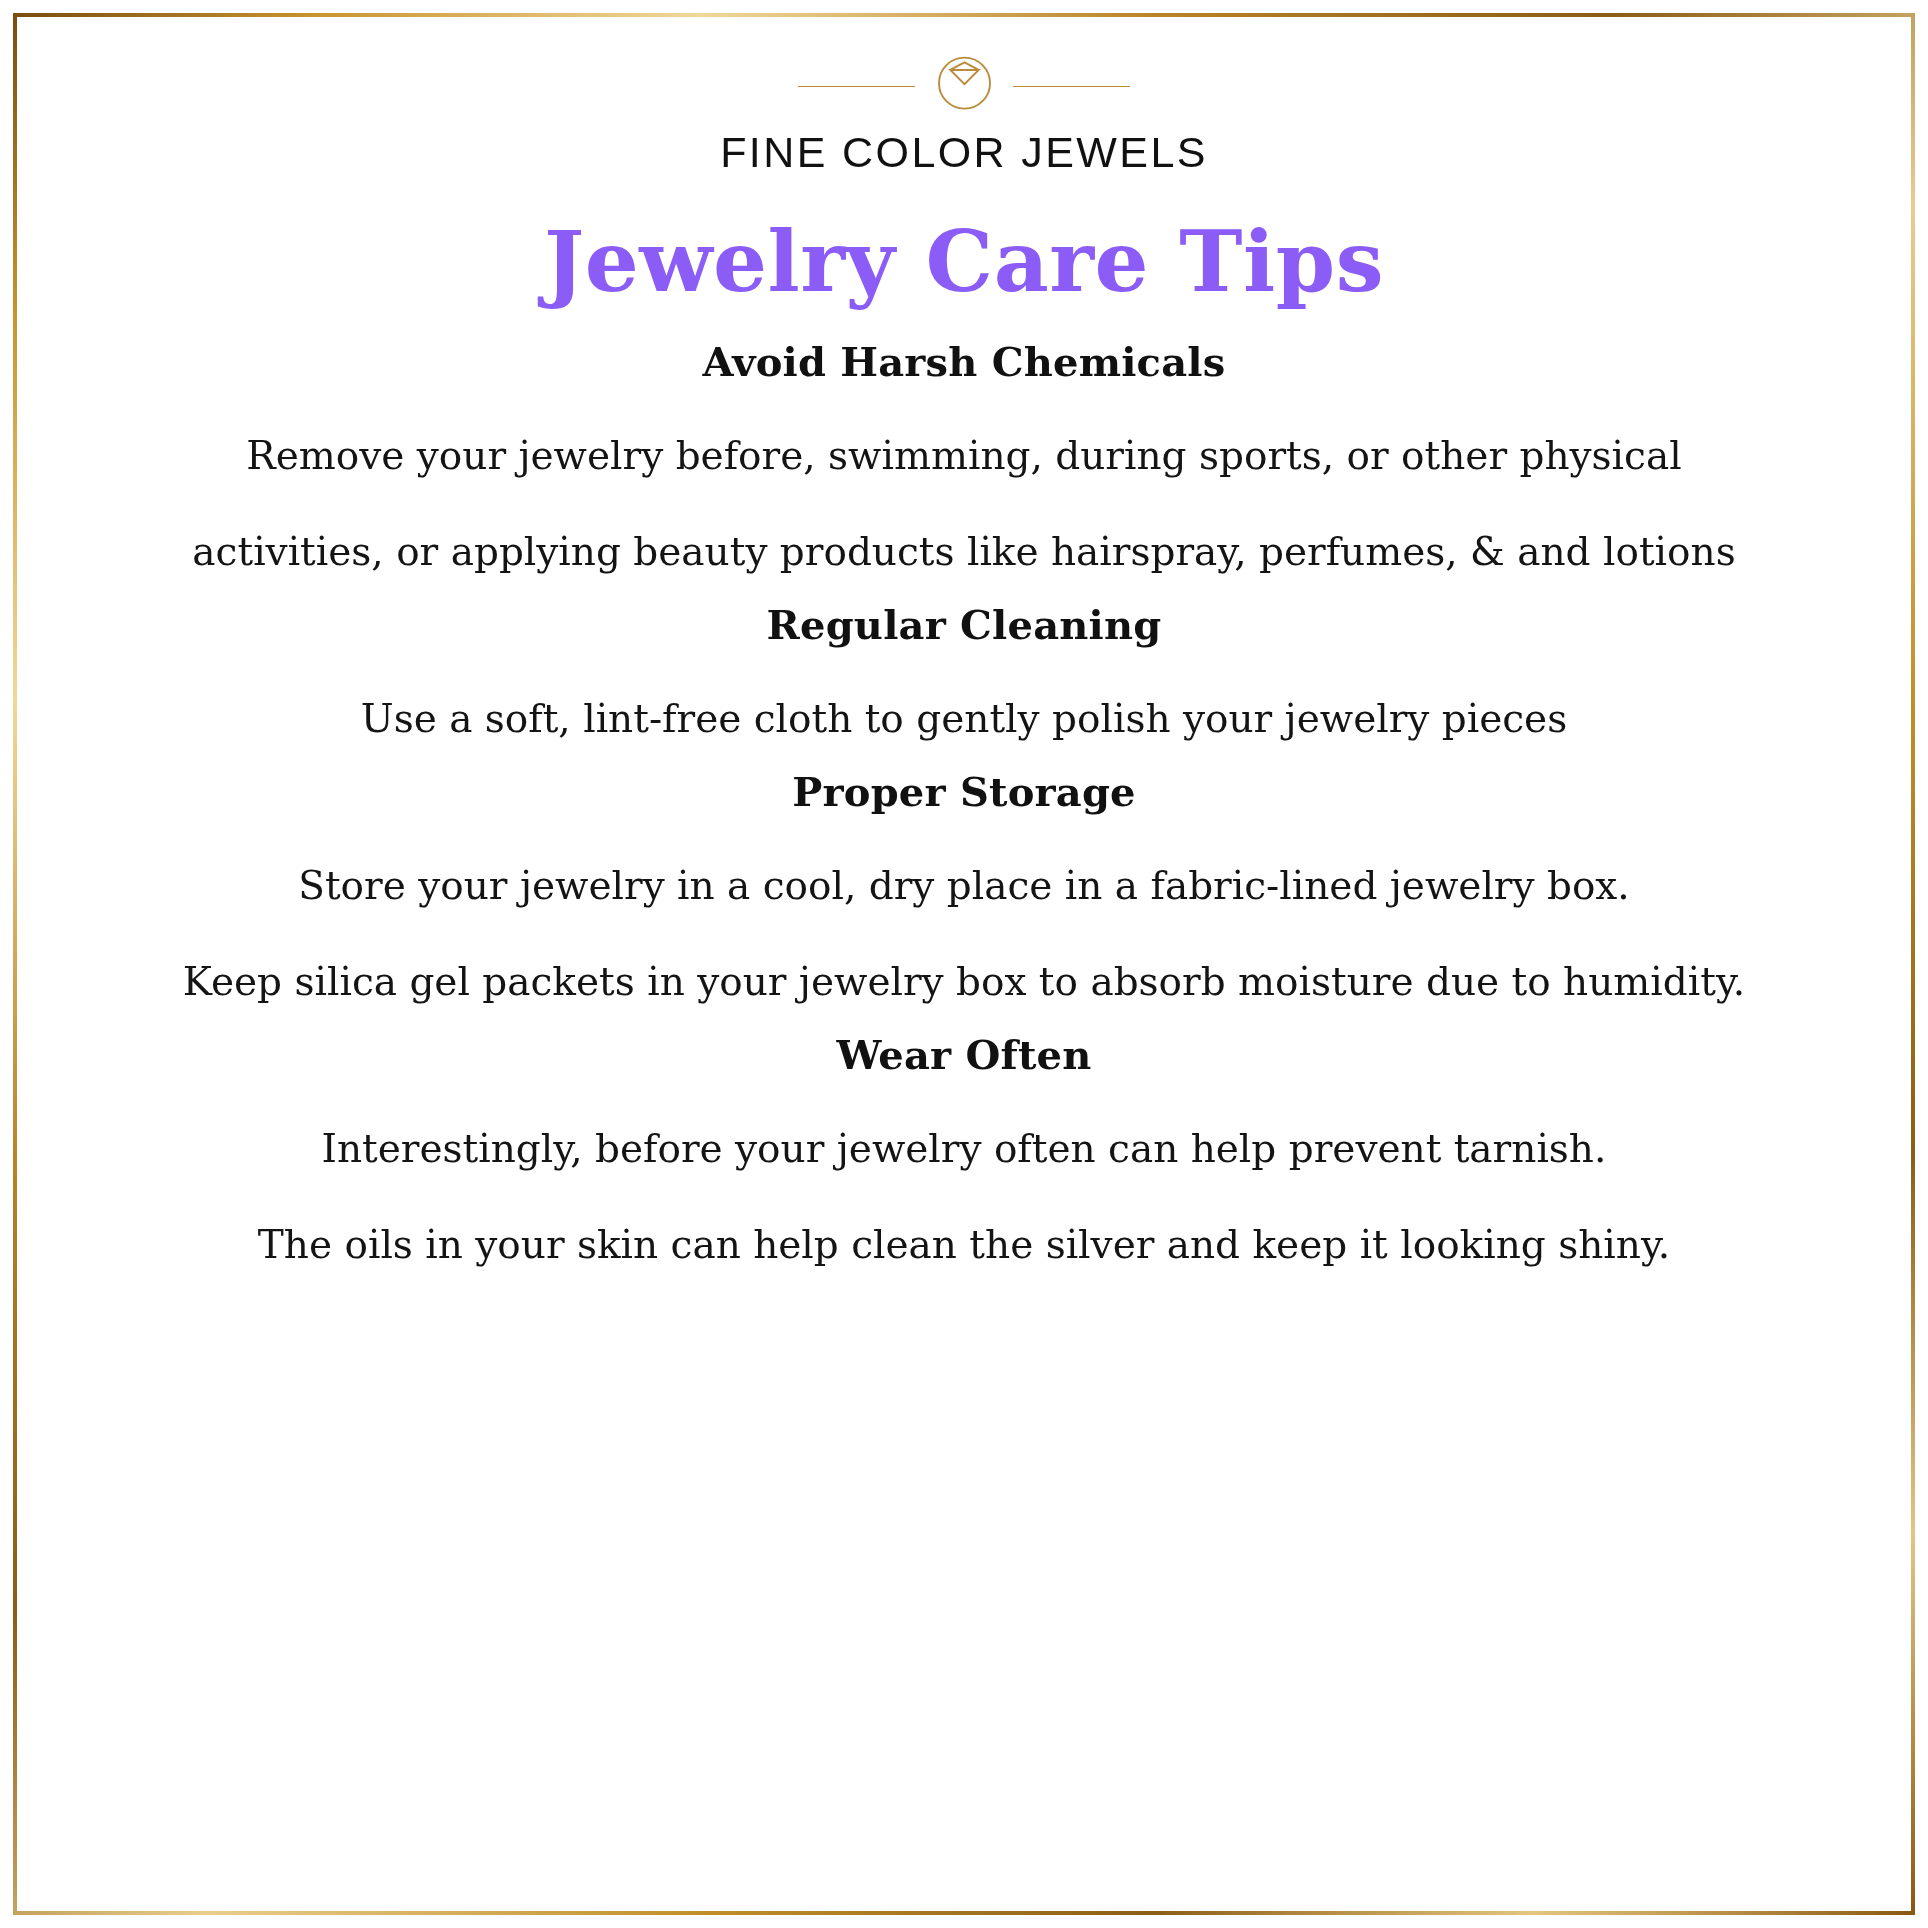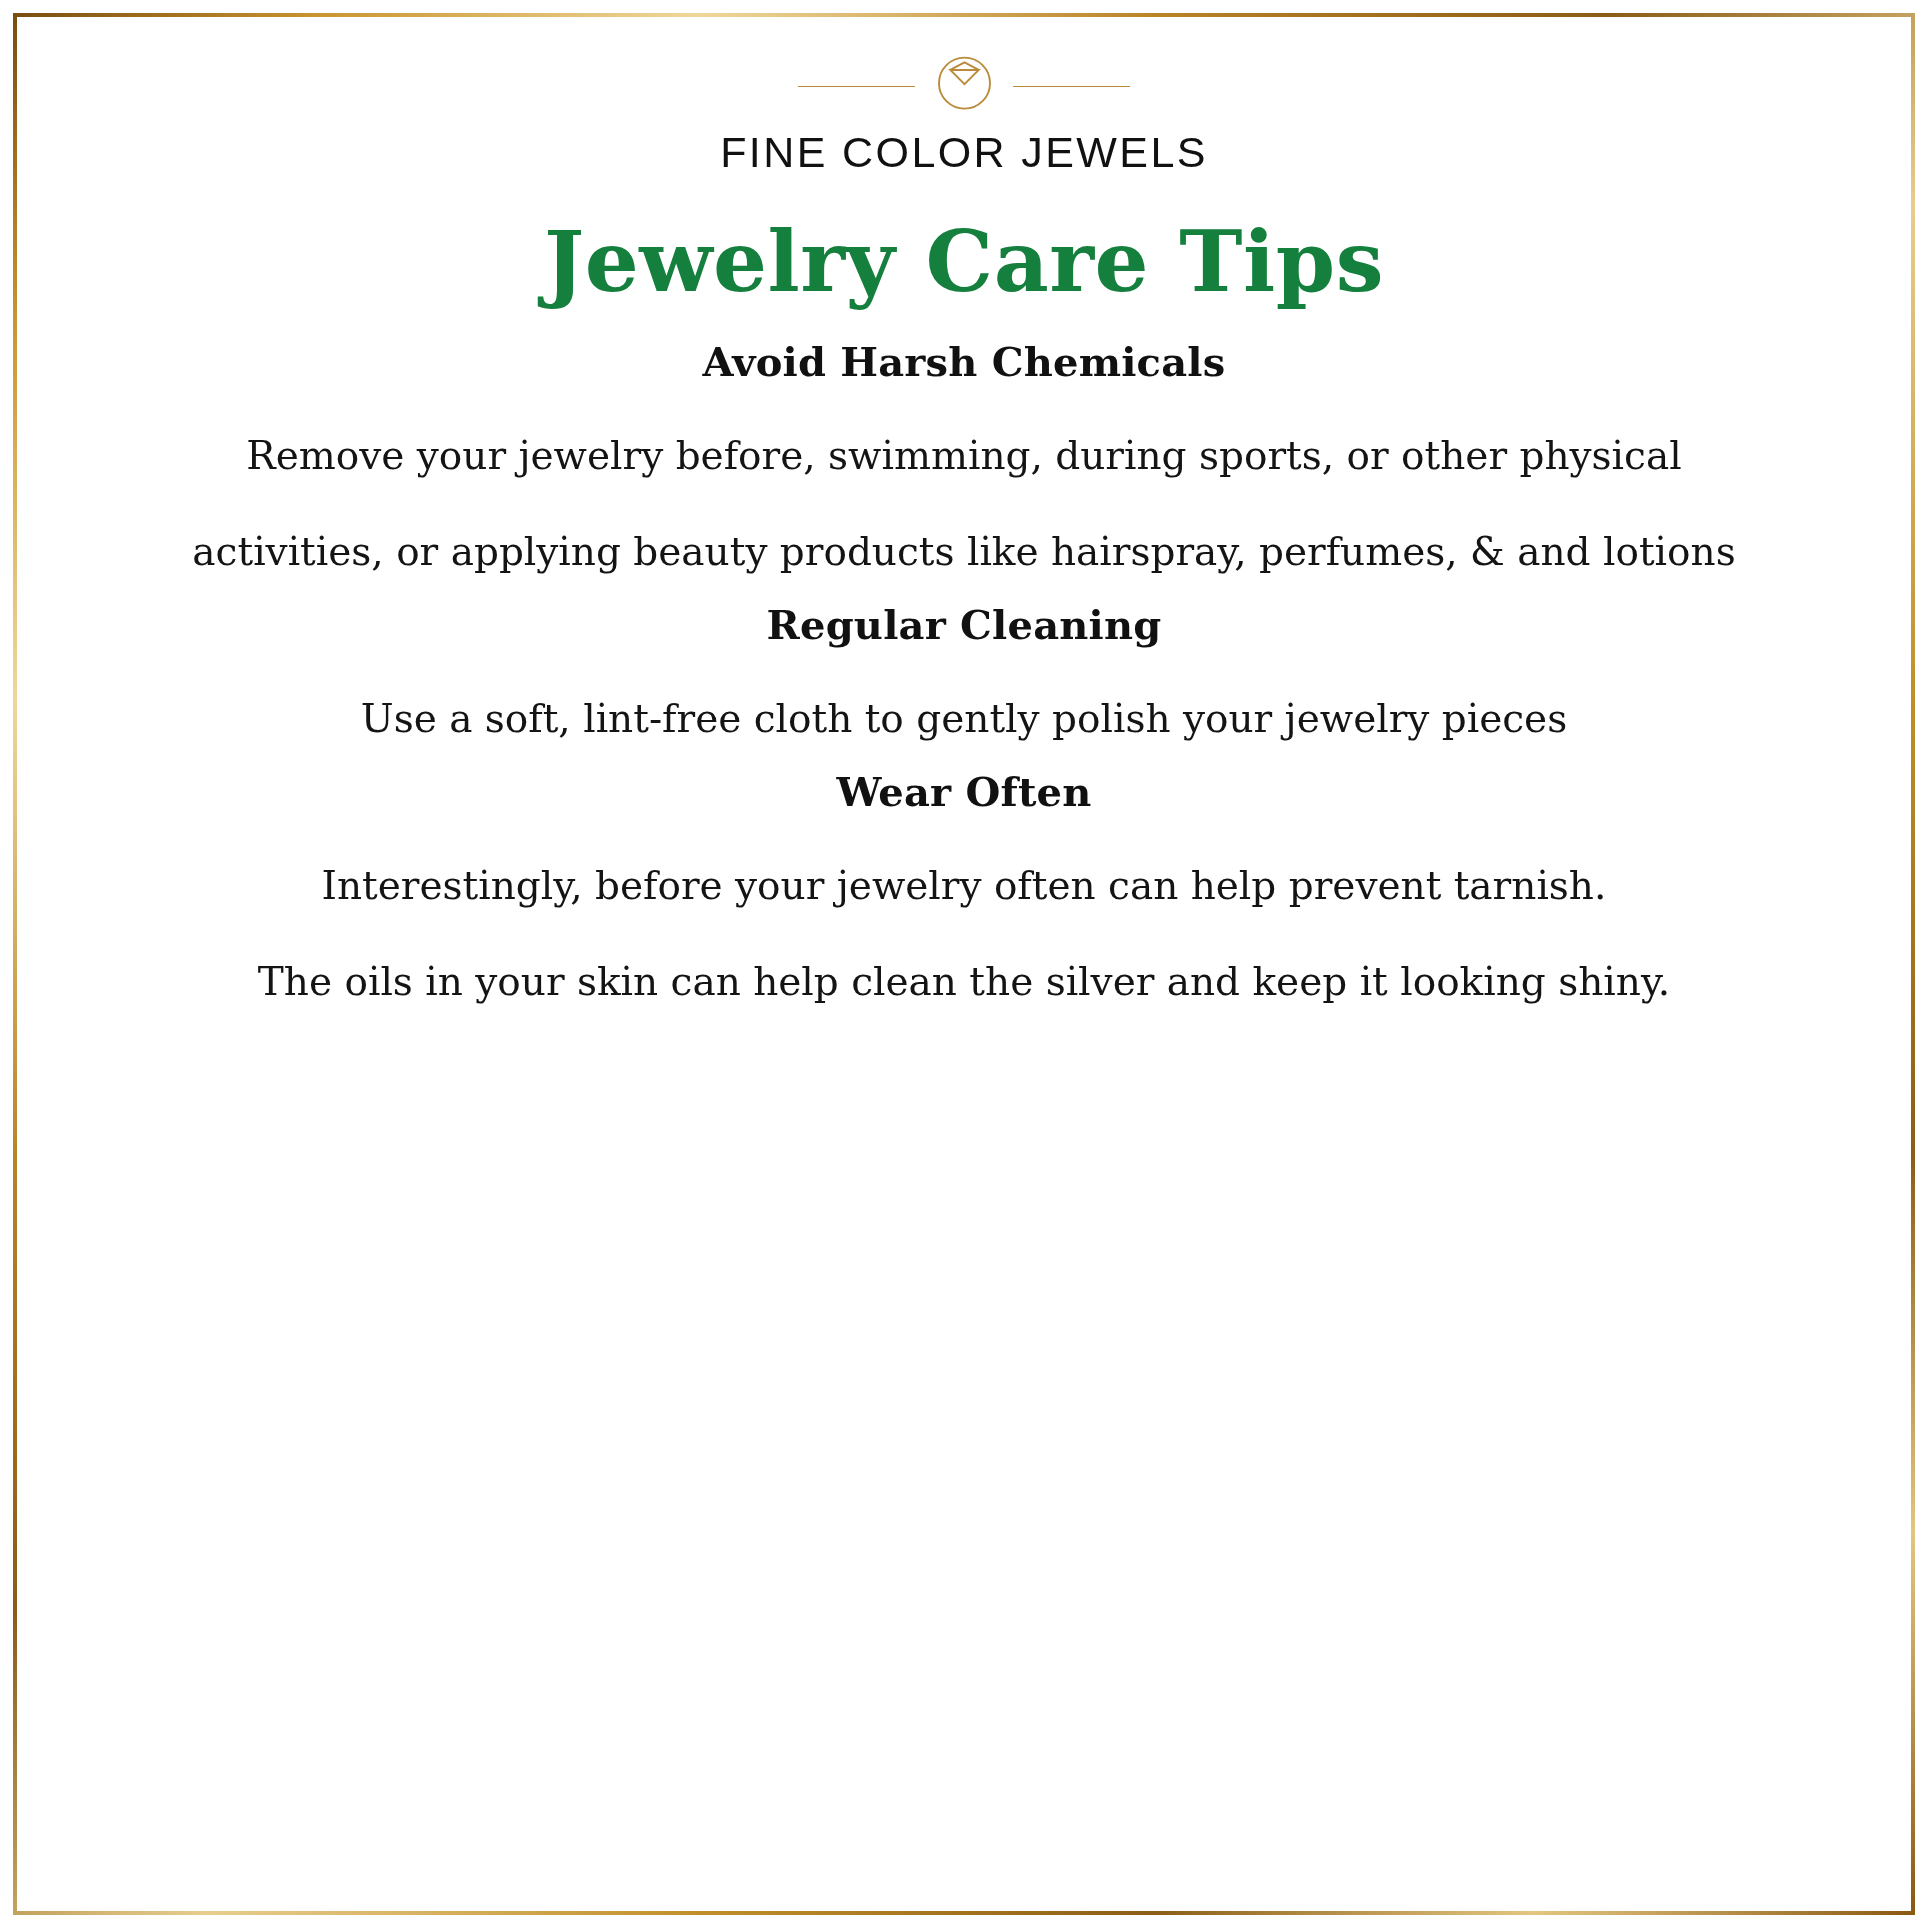--- a/index.html
+++ b/index.html
@@ -86,21 +86,21 @@
     font-weight: 400;
     white-space: nowrap;
   }
 
   
   .doc-title {
     margin-top: 40px;
     font-family: "DejaVu Serif", serif;
     font-weight: bold;
     font-size: 85px;
-    color: #15803d;
+    color: #8b5cf6;
     letter-spacing: 0.5px;
     text-align: center;
     line-height: 1.05;
   }
 
   
   .sections {
     width: 100%;
     margin-top: 32px;
     display: flex;
@@ -164,20 +164,25 @@
           <div class="section-heading">Avoid Harsh Chemicals</div>
           <div class="section-line">Remove your jewelry before, swimming, during sports, or other physical</div>
           <div class="section-line">activities,  or applying beauty products like hairspray, perfumes, &amp; and lotions</div>
         </div>
 
         <div class="section">
           <div class="section-heading">Regular Cleaning</div>
           <div class="section-line">Use a soft, lint-free cloth to gently polish your jewelry pieces</div>
         </div>
 
+        <div class="section">
+          <div class="section-heading">Proper Storage</div>
+          <div class="section-line">Store your jewelry in a cool, dry place in a fabric-lined jewelry box.</div>
+          <div class="section-line">Keep silica gel packets in your jewelry box to absorb moisture due to humidity.</div>
+        </div>
 
         <div class="section">
         </div>
 
         <div class="section">
           <div class="section-heading">Wear Often</div>
           <div class="section-line">Interestingly, before your jewelry often can help prevent tarnish.</div>
           <div class="section-line">The oils in your skin can help clean the silver and keep it looking shiny.</div>
         </div>
 

